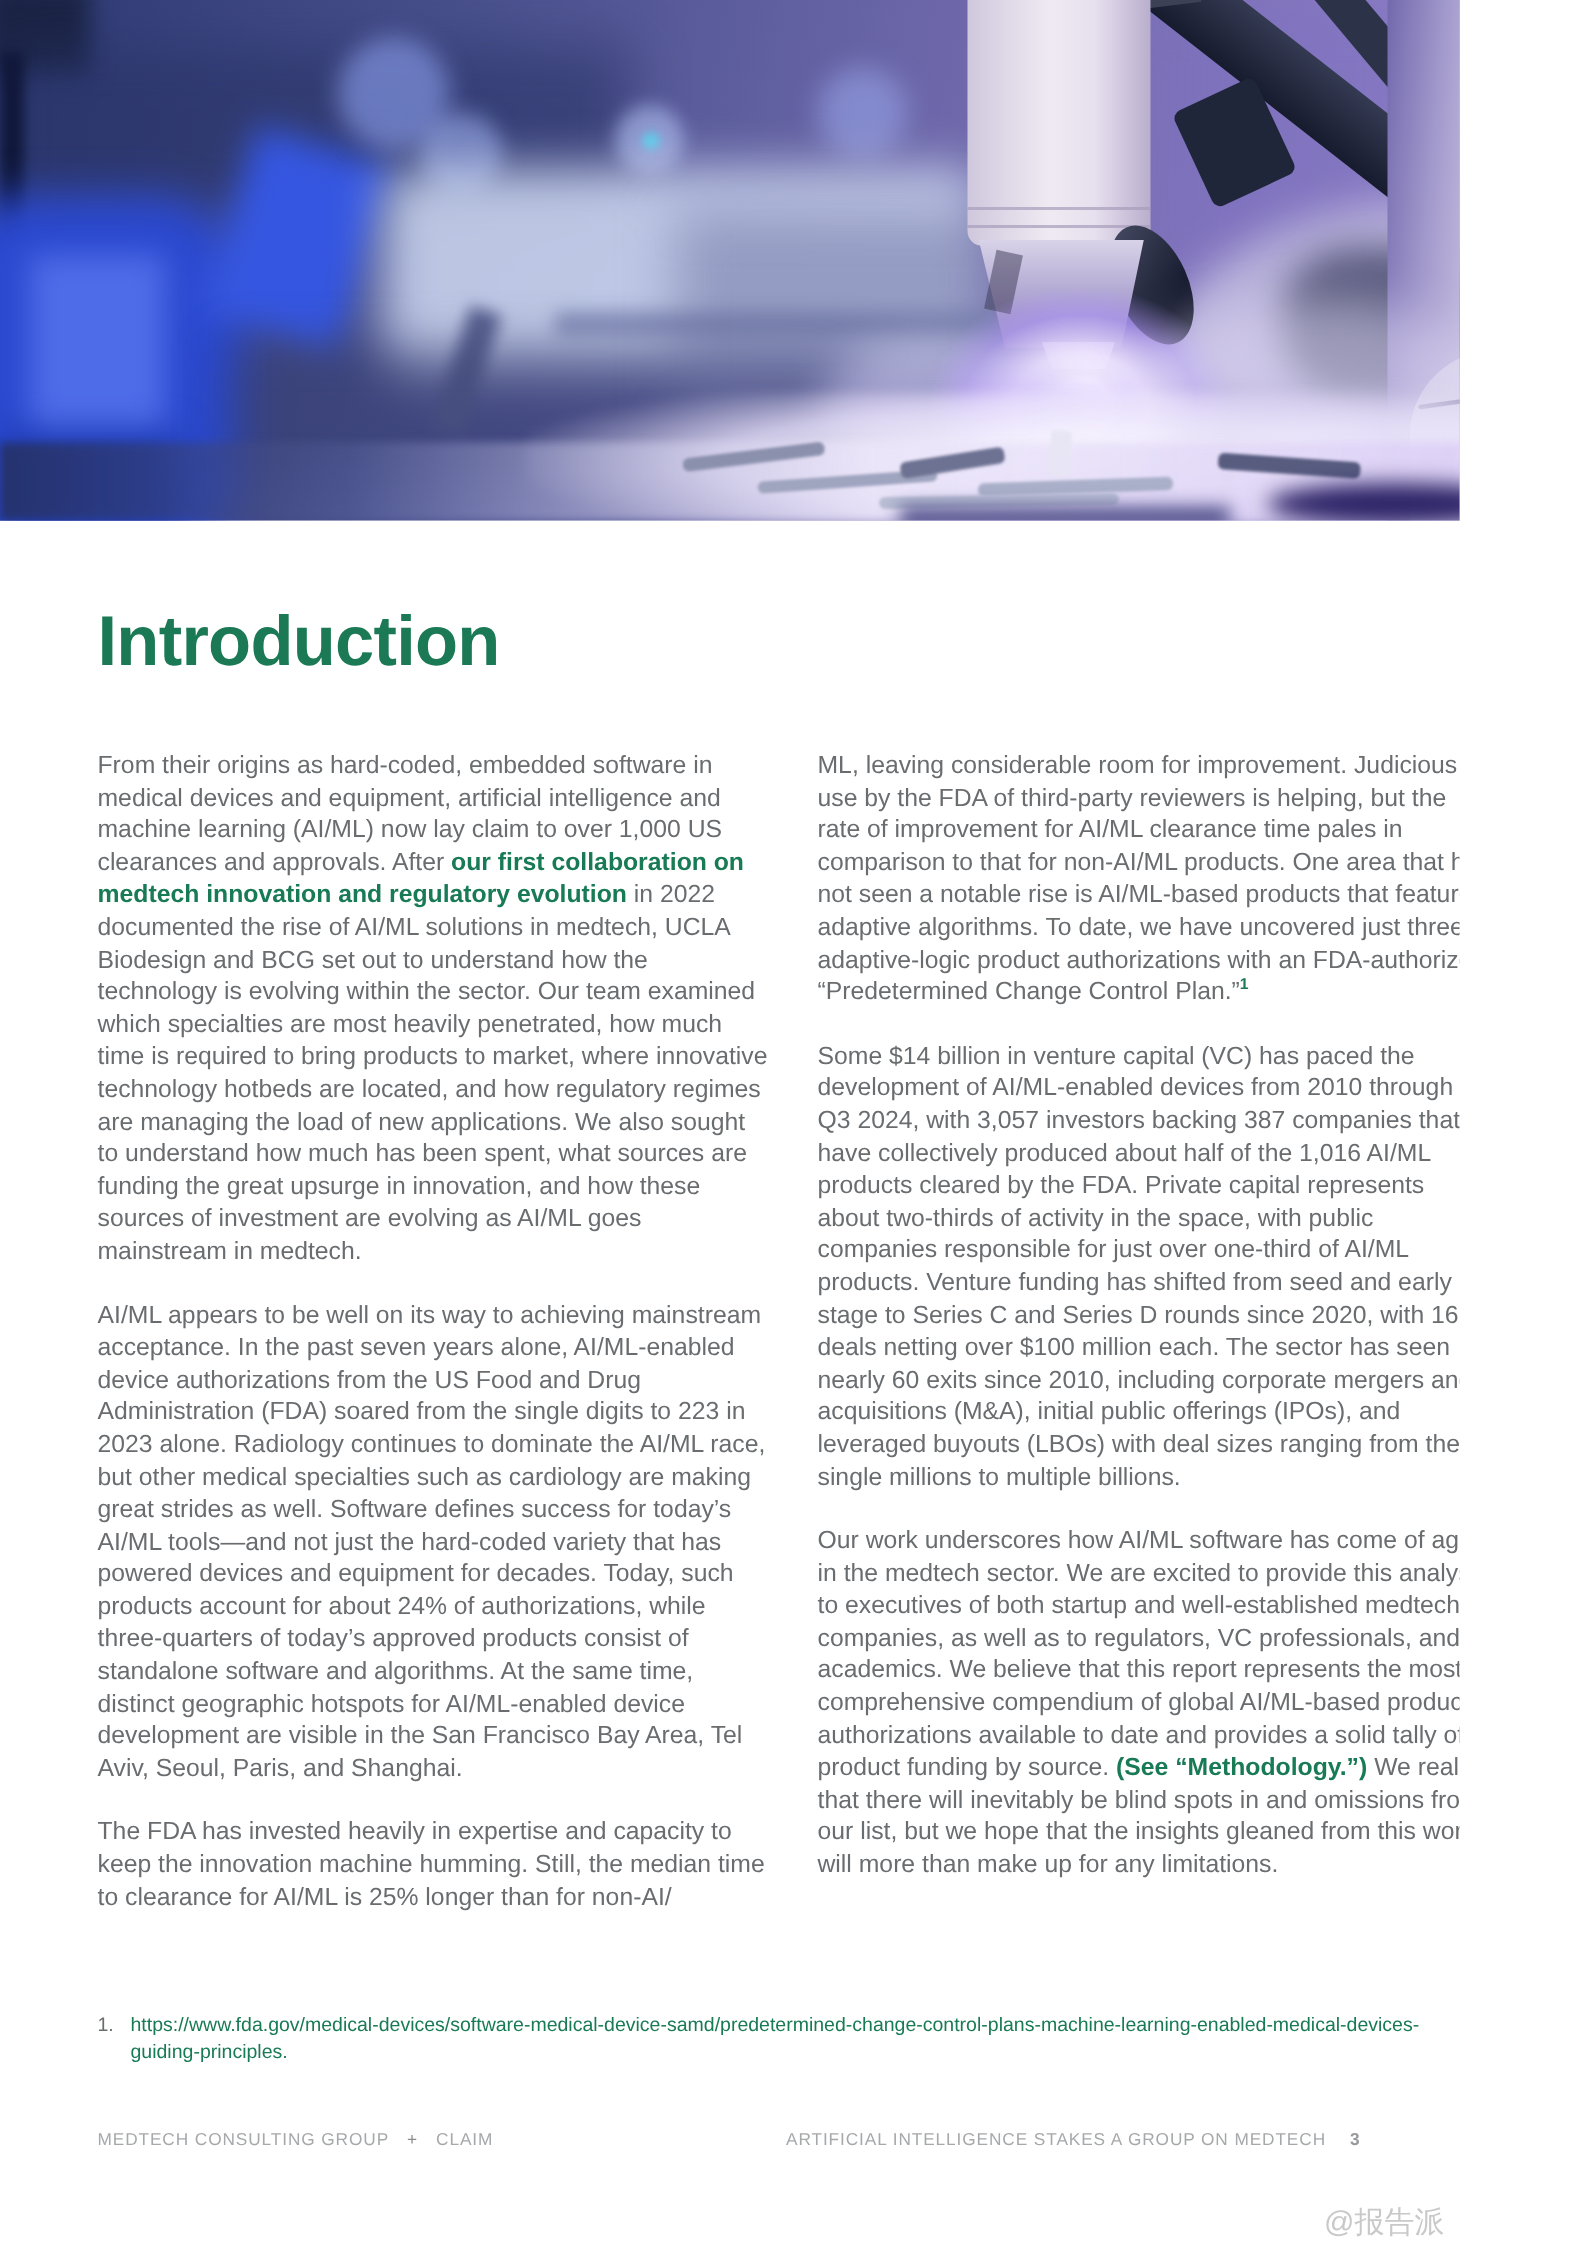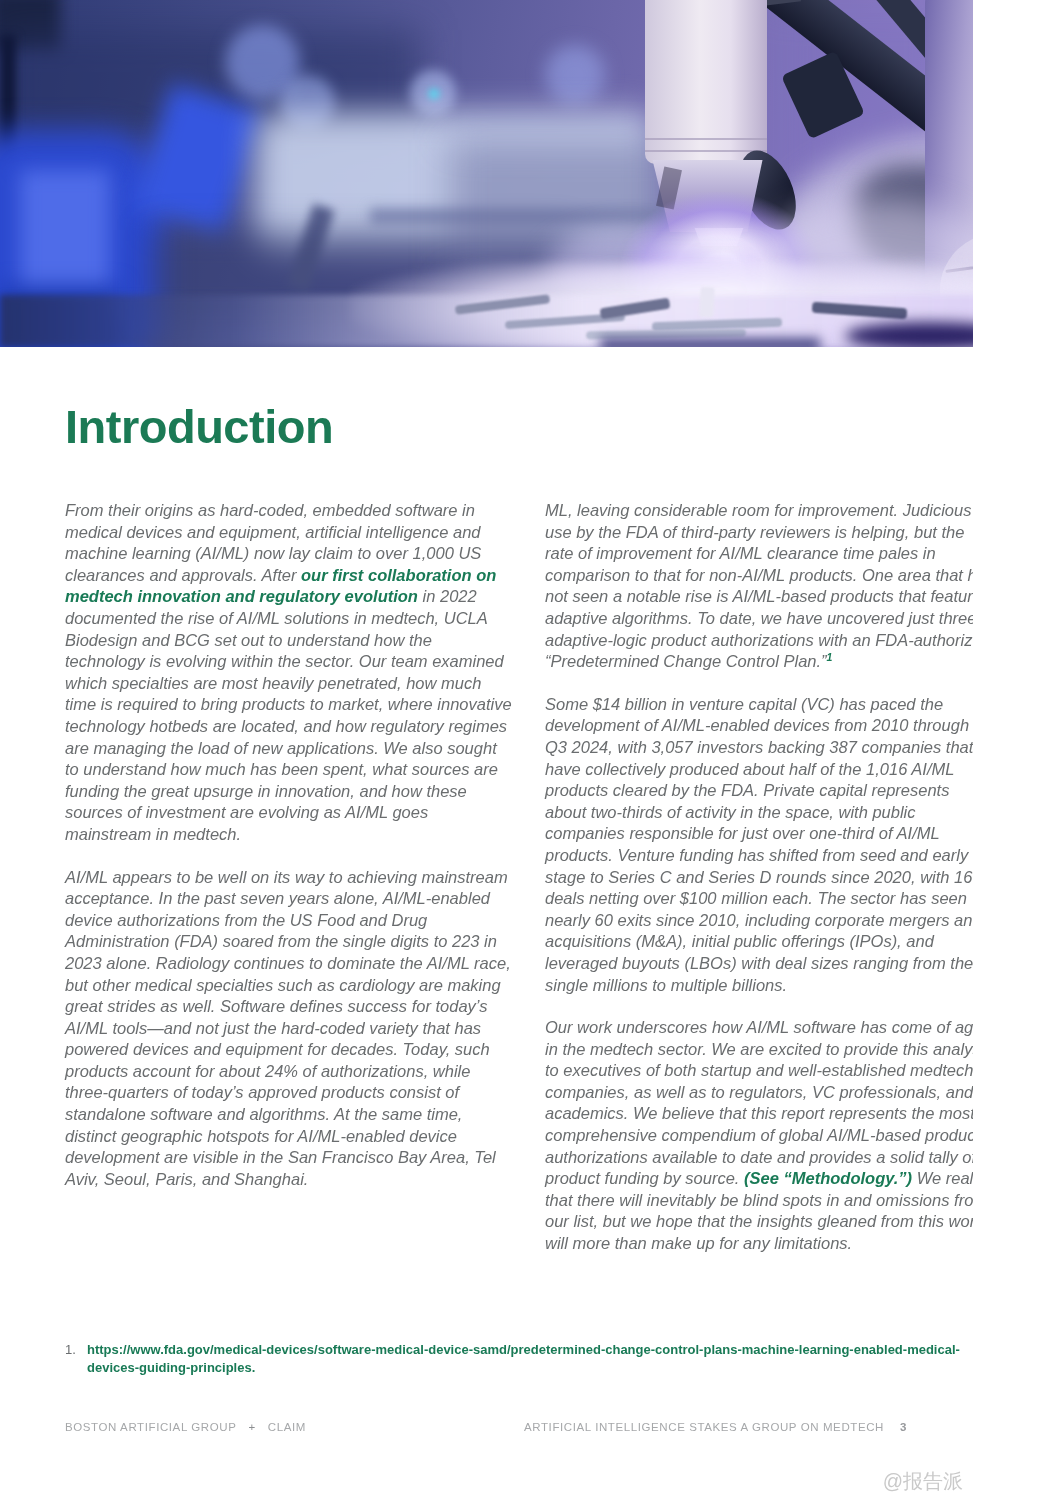--- a/index.html
+++ b/index.html
@@ -9,30 +9,30 @@
   
   .hero{position:absolute;left:0;top:0;width:1061px;height:347px;overflow:hidden;
         background:linear-gradient(100deg,#2e3a74 0%,#4b528f 30%,#6b66a8 55%,#8678c0 78%,#9a8cd0 100%);}
   .hs{position:absolute;}
 
   
   .content{position:absolute;left:65px;top:400px;width:930px;}
   h1.title{margin:0 0 46px 0;font-size:47px;line-height:1.15;font-weight:700;
            color:#1B7A55;letter-spacing:-0.5px;}
   .columns{display:flex;gap:30px;}
-  .col{width:450px;font-size:16.5px;line-height:21.6px;color:#6A6D6F;font-style:italic;}
+  .col{width:450px;font-size:16.5px;line-height:21.6px;color:#6A6D6F;}
   .col p{margin:0 0 21px 0;}
   .green-link{color:#197A56;font-weight:700;cursor:pointer;text-decoration:none;}
   sup.fn-ref{color:#197A56;font-weight:700;font-size:10.5px;line-height:0;}
 
   
   .footnote{position:absolute;left:65px;top:1341px;width:905px;display:flex;
             font-size:13px;line-height:17.5px;}
   .fn-num{color:#6A6D6F;width:22px;flex:none;}
-  .fn-link{color:#197A56;font-weight:700;max-width:875px;cursor:pointer;}
+  .fn-link{color:#197A56;font-weight:400;max-width:875px;cursor:pointer;}
 
   
   .pagefooter{position:absolute;left:65px;right:66px;top:1421px;display:flex;
               justify-content:space-between;align-items:baseline;
               font-size:11.5px;letter-spacing:.6px;color:#A6A8AA;}
   .pf-left,.pf-right{display:flex;align-items:baseline;}
   .pf-plus{margin:0 12px;color:#8B8D90;}
   .pf-pageno{margin-left:16px;color:#97999C;font-weight:700;}
 
   .watermark{position:absolute;right:10px;bottom:5px;font-size:20px;color:#C9C9C9;}
@@ -105,38 +105,39 @@
     <div class="hs" style="left:600px;top:338px;width:220px;height:14px;background:#4a4a86;filter:blur(6px);"></div>
   </div>
 
   <div class="content">
     <h1 class="title">Introduction</h1>
 
     <div class="columns">
       <div class="col">
         <p><span>From their origins as hard-coded, embedded software in medical devices and equipment, artificial intelligence and machine learning (AI/ML) now lay claim to over 1,000 US clearances and approvals. After </span><span class="green-link">our first collaboration on medtech innovation and regulatory evolution</span><span> in 2022 documented the rise of AI/ML solutions in medtech, UCLA Biodesign and BCG set out to understand how the technology is evolving within the sector. Our team examined which specialties are most heavily penetrated, how much time is required to bring products to market, where innovative technology hotbeds are located, and how regulatory regimes are managing the load of new applications. We also sought to understand how much has been spent, what sources are funding the great upsurge in innovation, and how these sources of investment are evolving as AI/ML goes mainstream in medtech.</span></p>
         <p>AI/ML appears to be well on its way to achieving mainstream acceptance. In the past seven years alone, AI/ML-enabled device authorizations from the US Food and Drug Administration (FDA) soared from the single digits to 223 in 2023 alone. Radiology continues to dominate the AI/ML race, but other medical specialties such as cardiology are making great strides as well. Software defines success for today’s AI/ML tools—and not just the hard-coded variety that has powered devices and equipment for decades. Today, such products account for about 24% of authorizations, while three-quarters of today’s approved products consist of standalone software and algorithms. At the same time, distinct geographic hotspots for AI/ML-enabled device development are visible in the San Francisco Bay Area, Tel Aviv, Seoul, Paris, and Shanghai.</p>
+        <p>The FDA has invested heavily in expertise and capacity to keep the innovation machine humming. Still, the median time to clearance for AI/ML is 25% longer than for non-AI/</p>
       </div>
 
       <div class="col">
         <p><span>ML, leaving considerable room for improvement. Judicious use by the FDA of third-party reviewers is helping, but the rate of improvement for AI/ML clearance time pales in comparison to that for non-AI/ML products. One area that has not seen a notable rise is AI/ML-based products that feature adaptive algorithms. To date, we have uncovered just three adaptive-logic product authorizations with an FDA-authorized “Predetermined Change Control Plan.”</span><sup class="fn-ref">1</sup></p>
         <p>Some $14 billion in venture capital (VC) has paced the development of AI/ML-enabled devices from 2010 through Q3 2024, with 3,057 investors backing 387 companies that have collectively produced about half of the 1,016 AI/ML products cleared by the FDA. Private capital represents about two-thirds of activity in the space, with public companies responsible for just over one-third of AI/ML products. Venture funding has shifted from seed and early stage to Series C and Series D rounds since 2020, with 16 deals netting over $100 million each. The sector has seen nearly 60 exits since 2010, including corporate mergers and acquisitions (M&amp;A), initial public offerings (IPOs), and leveraged buyouts (LBOs) with deal sizes ranging from the single millions to multiple billions.</p>
         <p><span>Our work underscores how AI/ML software has come of age in the medtech sector. We are excited to provide this analysis to executives of both startup and well-established medtech companies, as well as to regulators, VC professionals, and academics. We believe that this report represents the most comprehensive compendium of global AI/ML-based product authorizations available to date and provides a solid tally of product funding by source. </span><span class="green-link">(See “Methodology.”)</span><span> We realize that there will inevitably be blind spots in and omissions from our list, but we hope that the insights gleaned from this work will more than make up for any limitations.</span></p>
       </div>
     </div>
   </div>
 
   <div class="footnote">
     <span class="fn-num">1.</span>
     <span class="fn-link">https://www.fda.gov/medical-devices/software-medical-device-samd/predetermined-change-control-plans-machine-learning-enabled-medical-devices-guiding-principles.</span>
   </div>
 
   <div class="pagefooter">
     <div class="pf-left">
-      <span>BOSTON ARTIFICIAL GROUP</span>
+      <span>MEDTECH CONSULTING GROUP</span>
       <span class="pf-plus">+</span>
       <span>CLAIM</span>
     </div>
     <div class="pf-right">
       <span>ARTIFICIAL INTELLIGENCE STAKES A GROUP ON MEDTECH</span>
       <span class="pf-pageno">3</span>
     </div>
   </div>
 
   <div class="watermark">@报告派</div>

